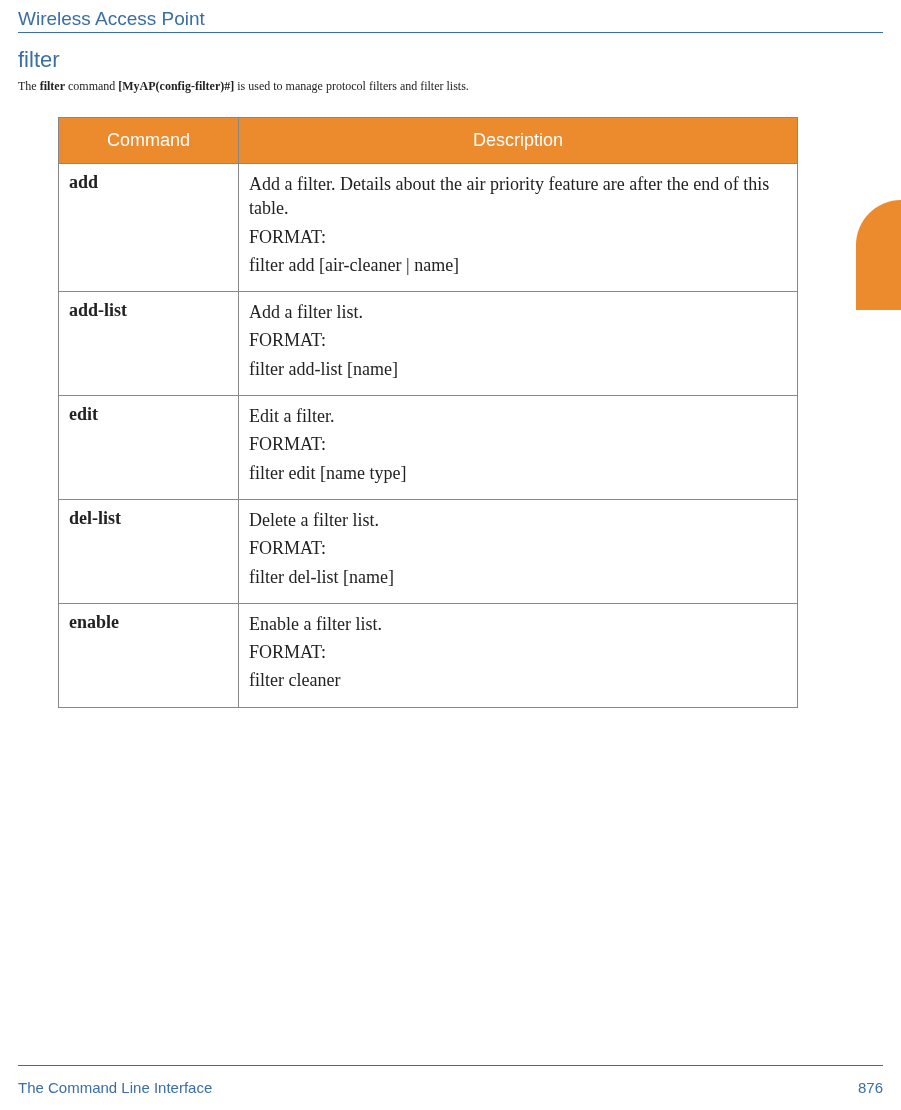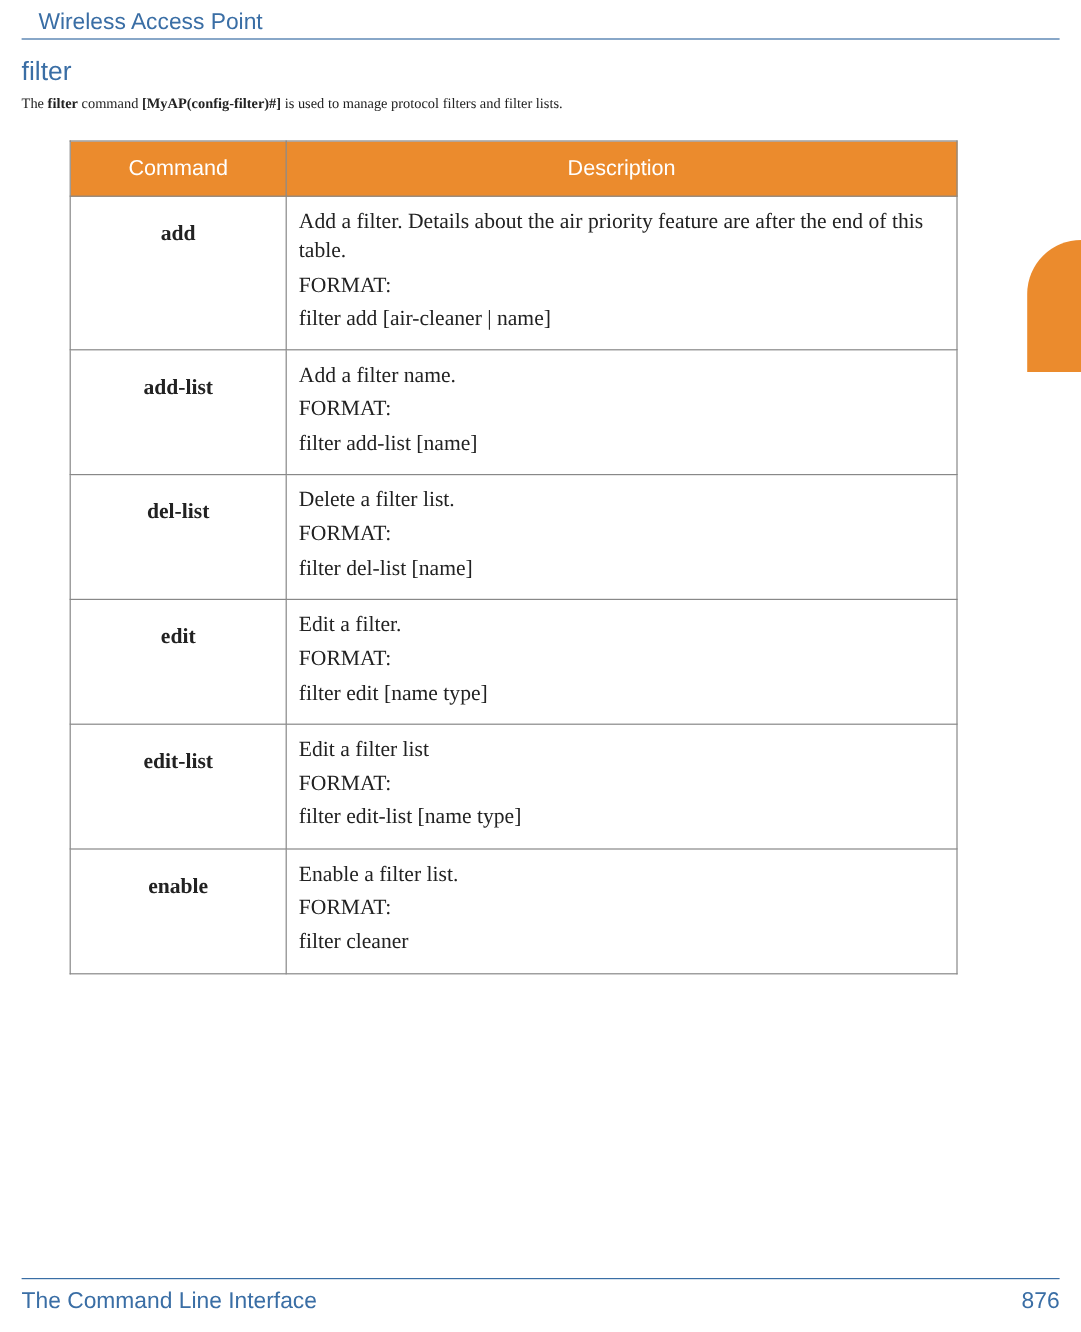--- a/index.html
+++ b/index.html
@@ -14,21 +14,20 @@
       height: 1110px;
       position: relative;
       padding: 0;
     }
     .header-title {
       color: #3a6ea5;
       font-size: 19px;
       font-family: Arial, sans-serif;
       padding: 8px 0 0 18px;
       font-weight: 400;
-      margin-left: 14px;
     }
     .header-rule {
       border: none;
       border-top: 1px solid #3a6ea5;
       margin: 2px 18px 0 18px;
     }
     .section-title {
       color: #3a6ea5;
       font-size: 22px;
       font-family: Arial, sans-serif;
@@ -67,24 +66,23 @@
       width: 180px;
     }
     td {
       border: 1px solid #888;
       padding: 8px 10px 10px 10px;
       font-size: 18px;
       vertical-align: top;
       color: #222;
     }
     td.cmd {
-      text-align: center;
       font-weight: bold;
       vertical-align: top;
-      padding-top: 20px;
+      padding-top: 8px;
     }
     td.desc p {
       margin: 0 0 4px 0;
       line-height: 1.35;
     }
     td.desc .fmt {
       font-weight: normal;
     }
     .side-tab {
       position: absolute;
@@ -106,21 +104,21 @@
     }
     .footer {
       position: absolute;
       bottom: 14px;
       left: 18px;
       right: 18px;
       display: flex;
       justify-content: space-between;
       color: #3a6ea5;
       font-family: Arial, sans-serif;
-      font-size: 19px;
+      font-size: 15px;
     }
   </style>
 </head>
 <body>
 
 <div class="header-title">Wireless Access Point</div>
 <hr class="header-rule">
 
 <div class="section-title">filter</div>
 
@@ -141,47 +139,39 @@
         <td class="cmd">add</td>
         <td class="desc">
           <p>Add a filter. Details about the air priority feature are after the end of this table.</p>
           <p>FORMAT:</p>
           <p class="fmt">filter add [air-cleaner | name]</p>
         </td>
       </tr>
       <tr>
         <td class="cmd">add-list</td>
         <td class="desc">
-          <p>Add a filter name.</p>
+          <p>Add a filter list.</p>
           <p>FORMAT:</p>
           <p class="fmt">filter add-list [name]</p>
-        </td>
-      </tr>
-      <tr>
-        <td class="cmd">del-list</td>
-        <td class="desc">
-          <p>Delete a filter list.</p>
-          <p>FORMAT:</p>
-          <p class="fmt">filter del-list [name]</p>
         </td>
       </tr>
       <tr>
         <td class="cmd">edit</td>
         <td class="desc">
           <p>Edit a filter.</p>
           <p>FORMAT:</p>
           <p class="fmt">filter edit [name type]</p>
         </td>
       </tr>
       <tr>
-        <td class="cmd">edit-list</td>
+        <td class="cmd">del-list</td>
         <td class="desc">
-          <p>Edit a filter list</p>
+          <p>Delete a filter list.</p>
           <p>FORMAT:</p>
-          <p class="fmt">filter edit-list [name type]</p>
+          <p class="fmt">filter del-list [name]</p>
         </td>
       </tr>
       <tr>
         <td class="cmd">enable</td>
         <td class="desc">
           <p>Enable a filter list.</p>
           <p>FORMAT:</p>
           <p class="fmt">filter cleaner</p>
         </td>
       </tr>

